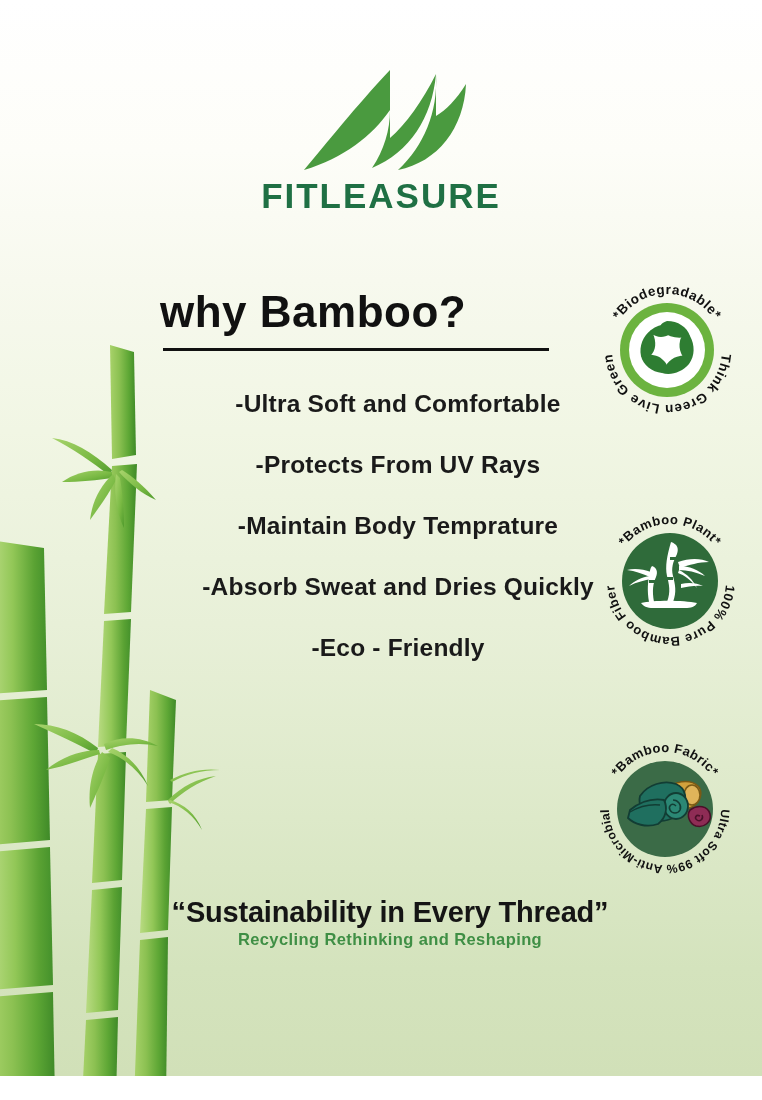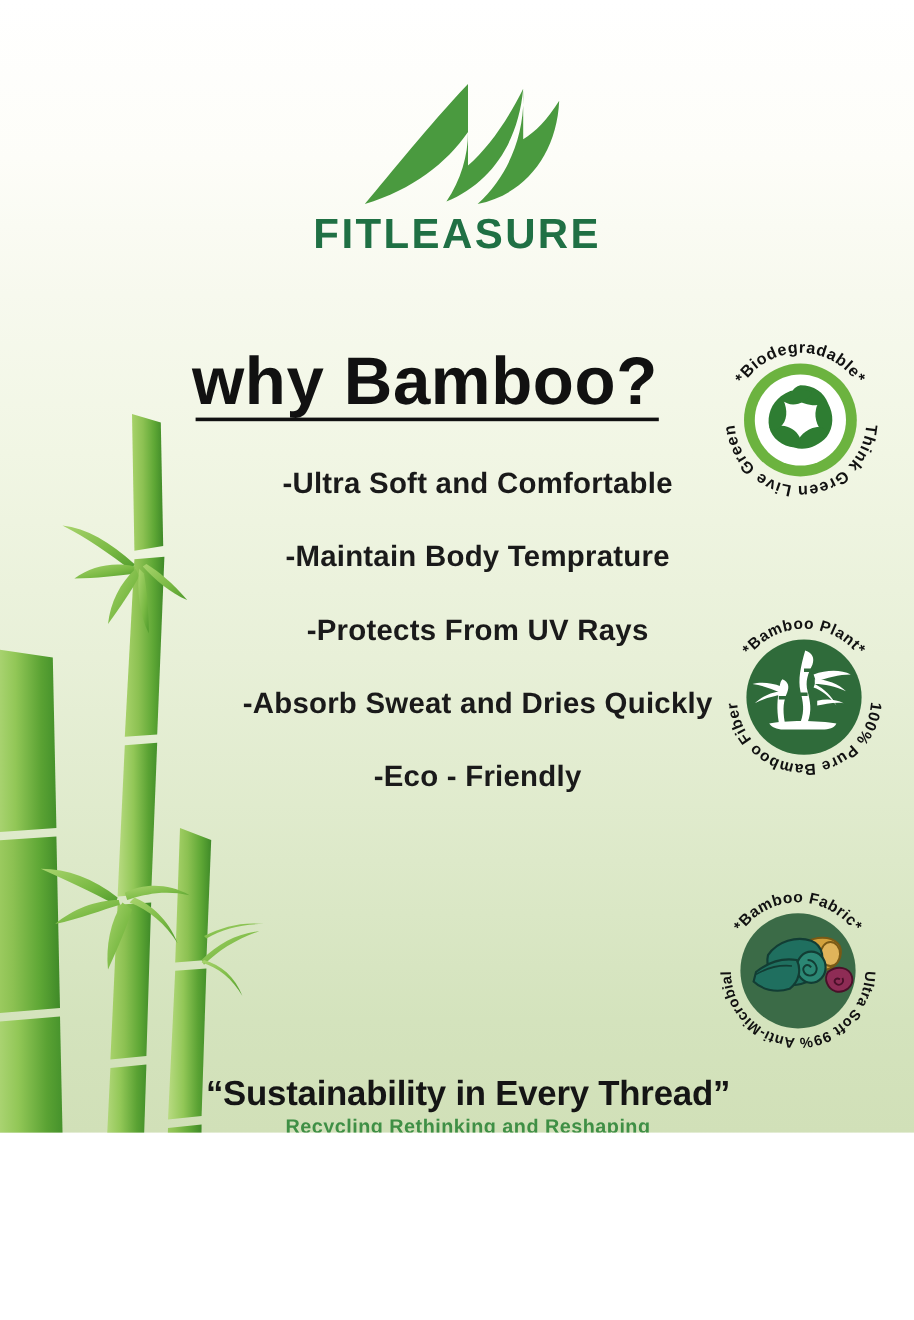--- a/index.html
+++ b/index.html
@@ -6,21 +6,21 @@
     margin: 0;
     padding: 0;
     background: #ffffff;
   }
   body {
     font-family: "Liberation Sans", sans-serif;
   }
   .poster {
     position: relative;
     width: 762px;
-    height: 944px;
+    height: 1076px;
     overflow: hidden;
     background: linear-gradient(to bottom,
         #ffffff 0%,
         #fdfdf8 14%,
         #f7f9ee 26%,
         #f1f6e4 40%,
         #e8f0d8 58%,
         #dde9c9 76%,
         #d4e3bd 90%,
         #d1e0b8 100%);
@@ -57,21 +57,21 @@
     letter-spacing: 2px;
     color: #1f7044;
     line-height: 1;
   }
 
   
   .headline {
     position: absolute;
     left: 160px;
     top: 289px;
-    font-size: 56px;
+    font-size: 44px;
     font-weight: 700;
     color: #111111;
     letter-spacing: 0.5px;
     line-height: 1.05;
     white-space: nowrap;
   }
   .headline-rule {
     position: absolute;
     left: 163px;
     top: 348px;
@@ -220,22 +220,22 @@
       <path d="M150 8 C152 46 138 80 112 104 C152 96 178 62 180 18 C170 34 160 44 150 50 Z" fill="#4a9a3f"></path>
     </svg>
     <span class="logo-word">FITLEASURE</span>
   </div>
 
   <div class="headline">why Bamboo?</div>
   <div class="headline-rule"></div>
 
   <div class="benefits">
     <div class="benefit-item">-Ultra Soft and Comfortable</div>
+    <div class="benefit-item">-Protects From UV Rays</div>
     <div class="benefit-item">-Maintain Body Temprature</div>
-    <div class="benefit-item">-Protects From UV Rays</div>
     <div class="benefit-item">-Absorb Sweat and Dries Quickly</div>
     <div class="benefit-item">-Eco - Friendly</div>
   </div>
 
   <div class="badge" id="badge-biodegradable">
     <svg width="146" height="146" viewBox="0 0 146 146" xmlns="http://www.w3.org/2000/svg">
       <defs>
         <path id="arcTop1" d="M 17 73 A 56 56 0 0 1 129 73" fill="none"></path>
         <path id="arcBot1" d="M 128 73 A 55 55 0 0 1 18 73" fill="none"></path>
       </defs>

